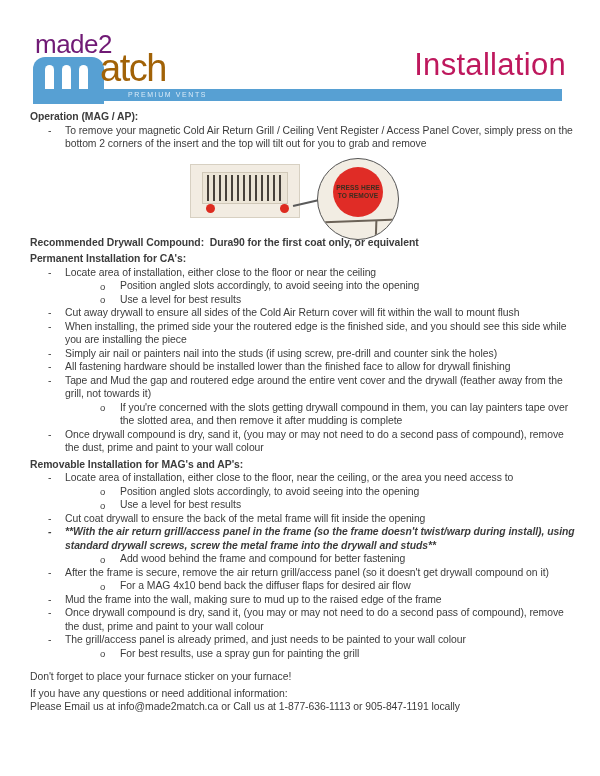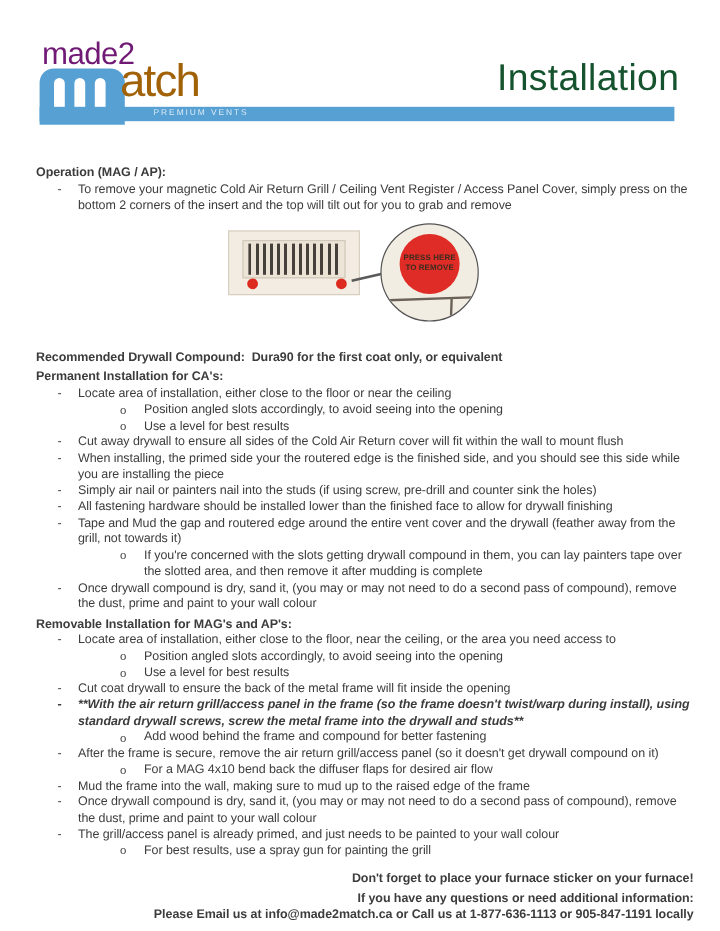--- a/index.html
+++ b/index.html
@@ -27,37 +27,37 @@
     position:absolute; left:100px; top:49px;
     font-size:38px; font-weight:400; color:#a16207; letter-spacing:-1.5px; line-height:1;
   }
   .blue-bar { position:absolute; left:33px; top:89px; width:529px; height:12px; background:#57a0d3; }
   .logo-tagline {
     position:absolute; left:128px; top:91px;
     font-size:7px; color:#d9eaf7; letter-spacing:1.6px; font-weight:400;
   }
   .doc-title {
     position:absolute; right:34px; top:49px;
-    font-size:31px; font-weight:400; color:#14532d; letter-spacing:0.3px; line-height:1;
+    font-size:31px; font-weight:400; color:#be185d; letter-spacing:0.3px; line-height:1;
   }
 
   
   .content {
     position:absolute; left:30px; top:110px; width:548px;
     font-size:10.4px; line-height:13.5px; letter-spacing:-0.05px;
   }
-  .h { font-weight:700; white-space:pre-wrap;margin-top:28px; }
+  .h { font-weight:700; white-space:pre-wrap; }
   .mt13 { margin-top:3px; }
   .mt10 { margin-top:10px; }
   .li  { position:relative; padding-left:35px; }
   .li  > .mk { position:absolute; left:18px; top:0; }
   .li2 { position:relative; padding-left:90px; }
   .li2 > .mk { position:absolute; left:70px; top:0.5px; font-size:9.5px; }
   .bi { font-weight:700; font-style:italic; }
-  .center { text-align:right; font-weight:700; }
+  .center { text-align:left; font-weight:400; }
 
   
   .vent-fig { position:relative; height:82px; margin-top:3px; }
   .vent {
     position:absolute; left:160px; top:10px; width:110px; height:54px;
     background:#f2ece2; border:1px solid #d7d0c2;
   }
   .vent-inner {
     position:absolute; left:11px; top:7px; right:11px; bottom:13px;
     background:#ece5d7; border:1px solid #d0c8b8;

